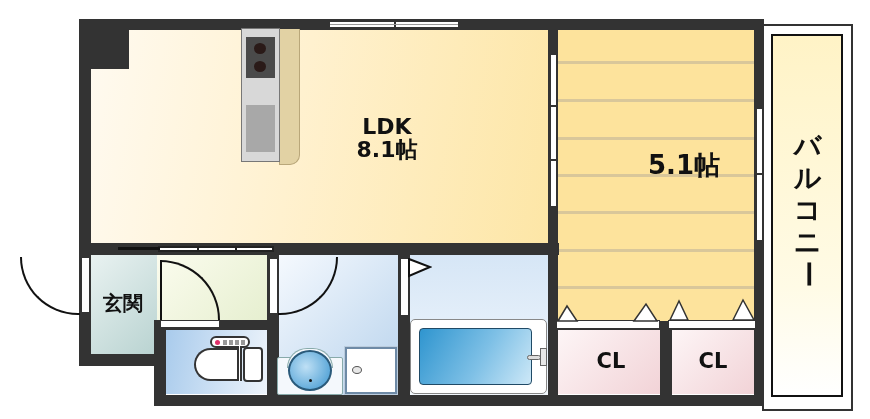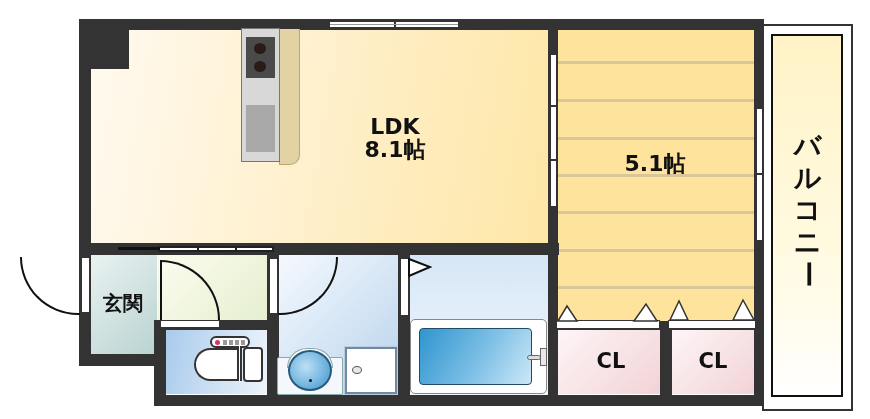--- a/index.html
+++ b/index.html
@@ -136,27 +136,27 @@
 
 <div class="abs" style="left:345px;top:347px;width:52px;height:47px;background:#fff;border:2px solid #6e8aa6;outline:1px solid #bcd;">
   <div class="abs" style="left:5px;top:17px;width:10px;height:8px;border-radius:50%;background:#e7e7e7;border:1px solid #555;"></div>
 </div>
 
 <div class="abs" style="left:410px;top:319px;width:137px;height:75px;background:#fff;border:1px solid #888;border-radius:5px;"></div>
 <div class="abs" style="left:419px;top:328px;width:113px;height:57px;background:linear-gradient(120deg,#2f95cf 0%,#7ec0e6 55%,#cde8f7 100%);border:1px solid #204a66;border-radius:4px;"></div>
 <div class="abs" style="left:527px;top:355px;width:14px;height:5px;background:#ddd;border:1px solid #666;border-radius:3px;"></div>
 <div class="abs" style="left:540px;top:348px;width:7px;height:18px;background:#e8e8e8;border:1px solid #666;"></div>
 
-<div class="label" style="left:340px;top:115px;width:110px;font-size:22px;">
+<div class="label" style="left:332px;top:115px;width:110px;font-size:22px;">
   <div>LDK</div>
   <div>8.1帖</div>
 </div>
 
 <div class="label" style="left:590px;top:150px;width:130px;">
-  <div style="font-size:22px;margin-top:2px;">5.1帖</div>
+  <div style="font-size:26px;margin-top:2px;text-align:right;">5.1帖</div>
 </div>
 
 <div class="label" style="left:780px;top:130px;width:55px;font-size:27px;line-height:32px;">
   <div>バ</div>
   <div>ル</div>
   <div>コ</div>
   <div>ニ</div>
   <div style="transform:rotate(90deg);">ー</div>
 </div>
 

